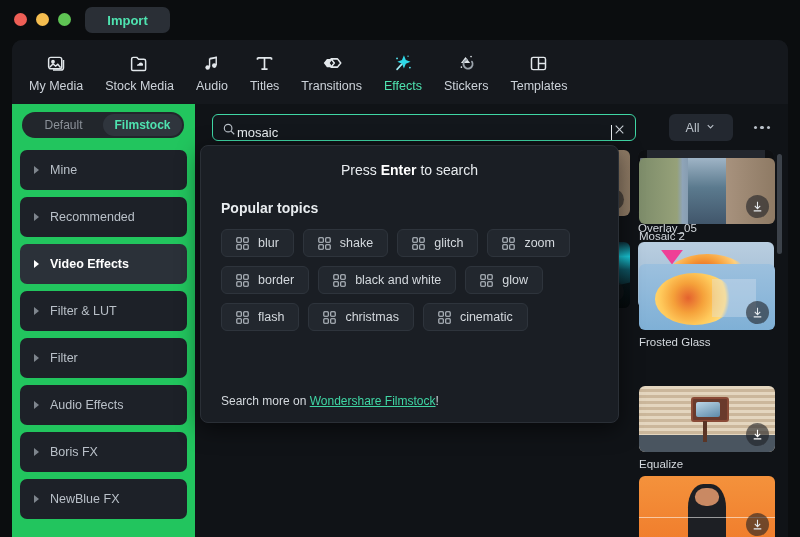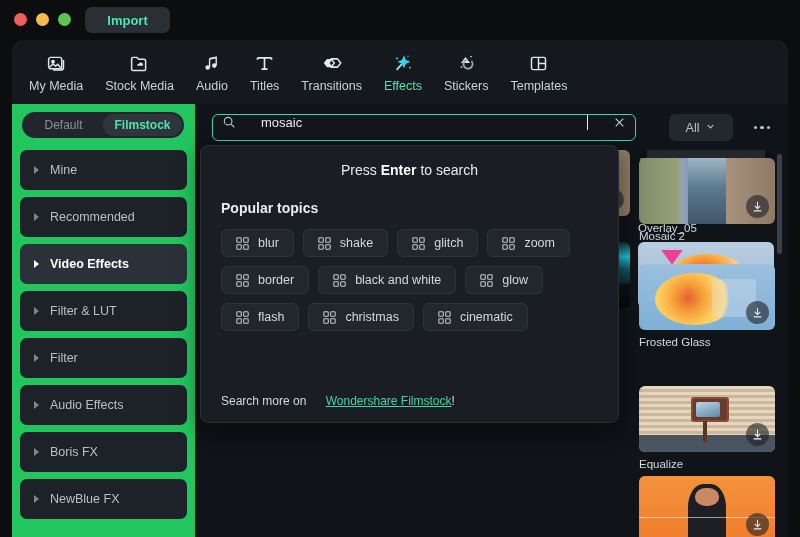--- a/index.html
+++ b/index.html
@@ -54,21 +54,21 @@
   .caret { width:0; height:0; border-left:5px solid #7e858d; border-top:4px solid transparent; border-bottom:4px solid transparent; }
   .navitem.active .caret { border-left-color:#ffffff; }
 
   
   .content { position:absolute; left:183px; top:64px; width:593px; height:433px; background:#101317; }
 
   .searchrow { position:absolute; left:0; top:0; width:593px; height:46px; }
   .searchbox {
     position:absolute; left:17px; top:10px; width:424px; height:27px;
     background:#13171c; border:1.5px solid #3fd6a4; border-radius:6px;
-    display:flex; align-items:flex-start; padding:0 9px; gap:25px;
+    display:flex; align-items:flex-end; padding:0 9px; gap:1px;
   }
   .searchbox input {
     flex:1; background:transparent; border:none; outline:none;
     color:#e8ecef; font-size:13px; font-family:"Liberation Sans", sans-serif;
   }
   .caret-blink { width:1px; height:15px; background:#e8ecef; margin-left:-6px; }
   .clear-x { cursor:pointer; }
   .allbtn {
     position:absolute; left:474px; top:10px; width:64px; height:27px;
     background:#232830; border-radius:6px; display:flex; align-items:center;
@@ -109,21 +109,21 @@
   .dd-title b { color:#ffffff; }
   .dd-sub { margin:22px 0 0 20px; font-size:14px; font-weight:bold; color:#e8ecef; }
   .chips { margin:13px 0 12px 20px; width:382px; display:flex; flex-wrap:wrap; gap:9px; }
   .chip {
     height:28px; background:#22272e; border:1px solid #2e343c; border-radius:6px;
     display:inline-flex; align-items:center; gap:9px; padding:0 14px;
     color:#d4d9de; font-size:12.5px; cursor:pointer;
   }
   .gridicon { display:block; }
   .dd-footer { position:absolute; left:20px; bottom:14px; font-size:12px; color:#d4d9de; }
-  .dd-footer a { color:#3fd6a4; text-decoration:underline;margin-left:16px; }
+  .dd-footer a { color:#3fd6a4; text-decoration:underline; }
 
   
   .t-mosaic { background:linear-gradient(90deg,#7d8c6a 0%,#96a179 28%,#8fa4b8 32%,#6e89a0 48%,#b09a86 52%,#8e7a64 100%); }
   .t-mosaic .stripe { position:absolute; left:36%; top:0; width:28%; height:100%; background:linear-gradient(180deg,#9fb4c6,#5b7a8e 45%,#41566b); }
   .t-flower { background:linear-gradient(180deg,#9cc0de 0%,#7fb0d6 100%); }
   .t-flower .bloom { position:absolute; left:12%; top:14%; width:58%; height:78%; border-radius:50%; background:radial-gradient(circle at 42% 48%, #e4622e 0%, #f5a13a 28%, #ffc95b 52%, #ffd976 70%, rgba(255,217,118,0) 78%); }
   .t-flower .glass { position:absolute; right:14%; top:22%; width:32%; height:58%; background:rgba(220,230,240,0.35); }
   .t-tv { background:repeating-linear-gradient(0deg,#cbb79b 0 3px,#e4d6bf 3px 6px), repeating-linear-gradient(90deg,#c9b394 0 3px,#e6d8c2 3px 6px); }
   .t-tv .floor { position:absolute; left:0; bottom:0; width:100%; height:26%; background:#4a5560; }
   .t-tv .set { position:absolute; left:38%; top:16%; width:28%; height:38%; background:#6a3a2c; border:2px solid #8a4b37; border-radius:3px; }

